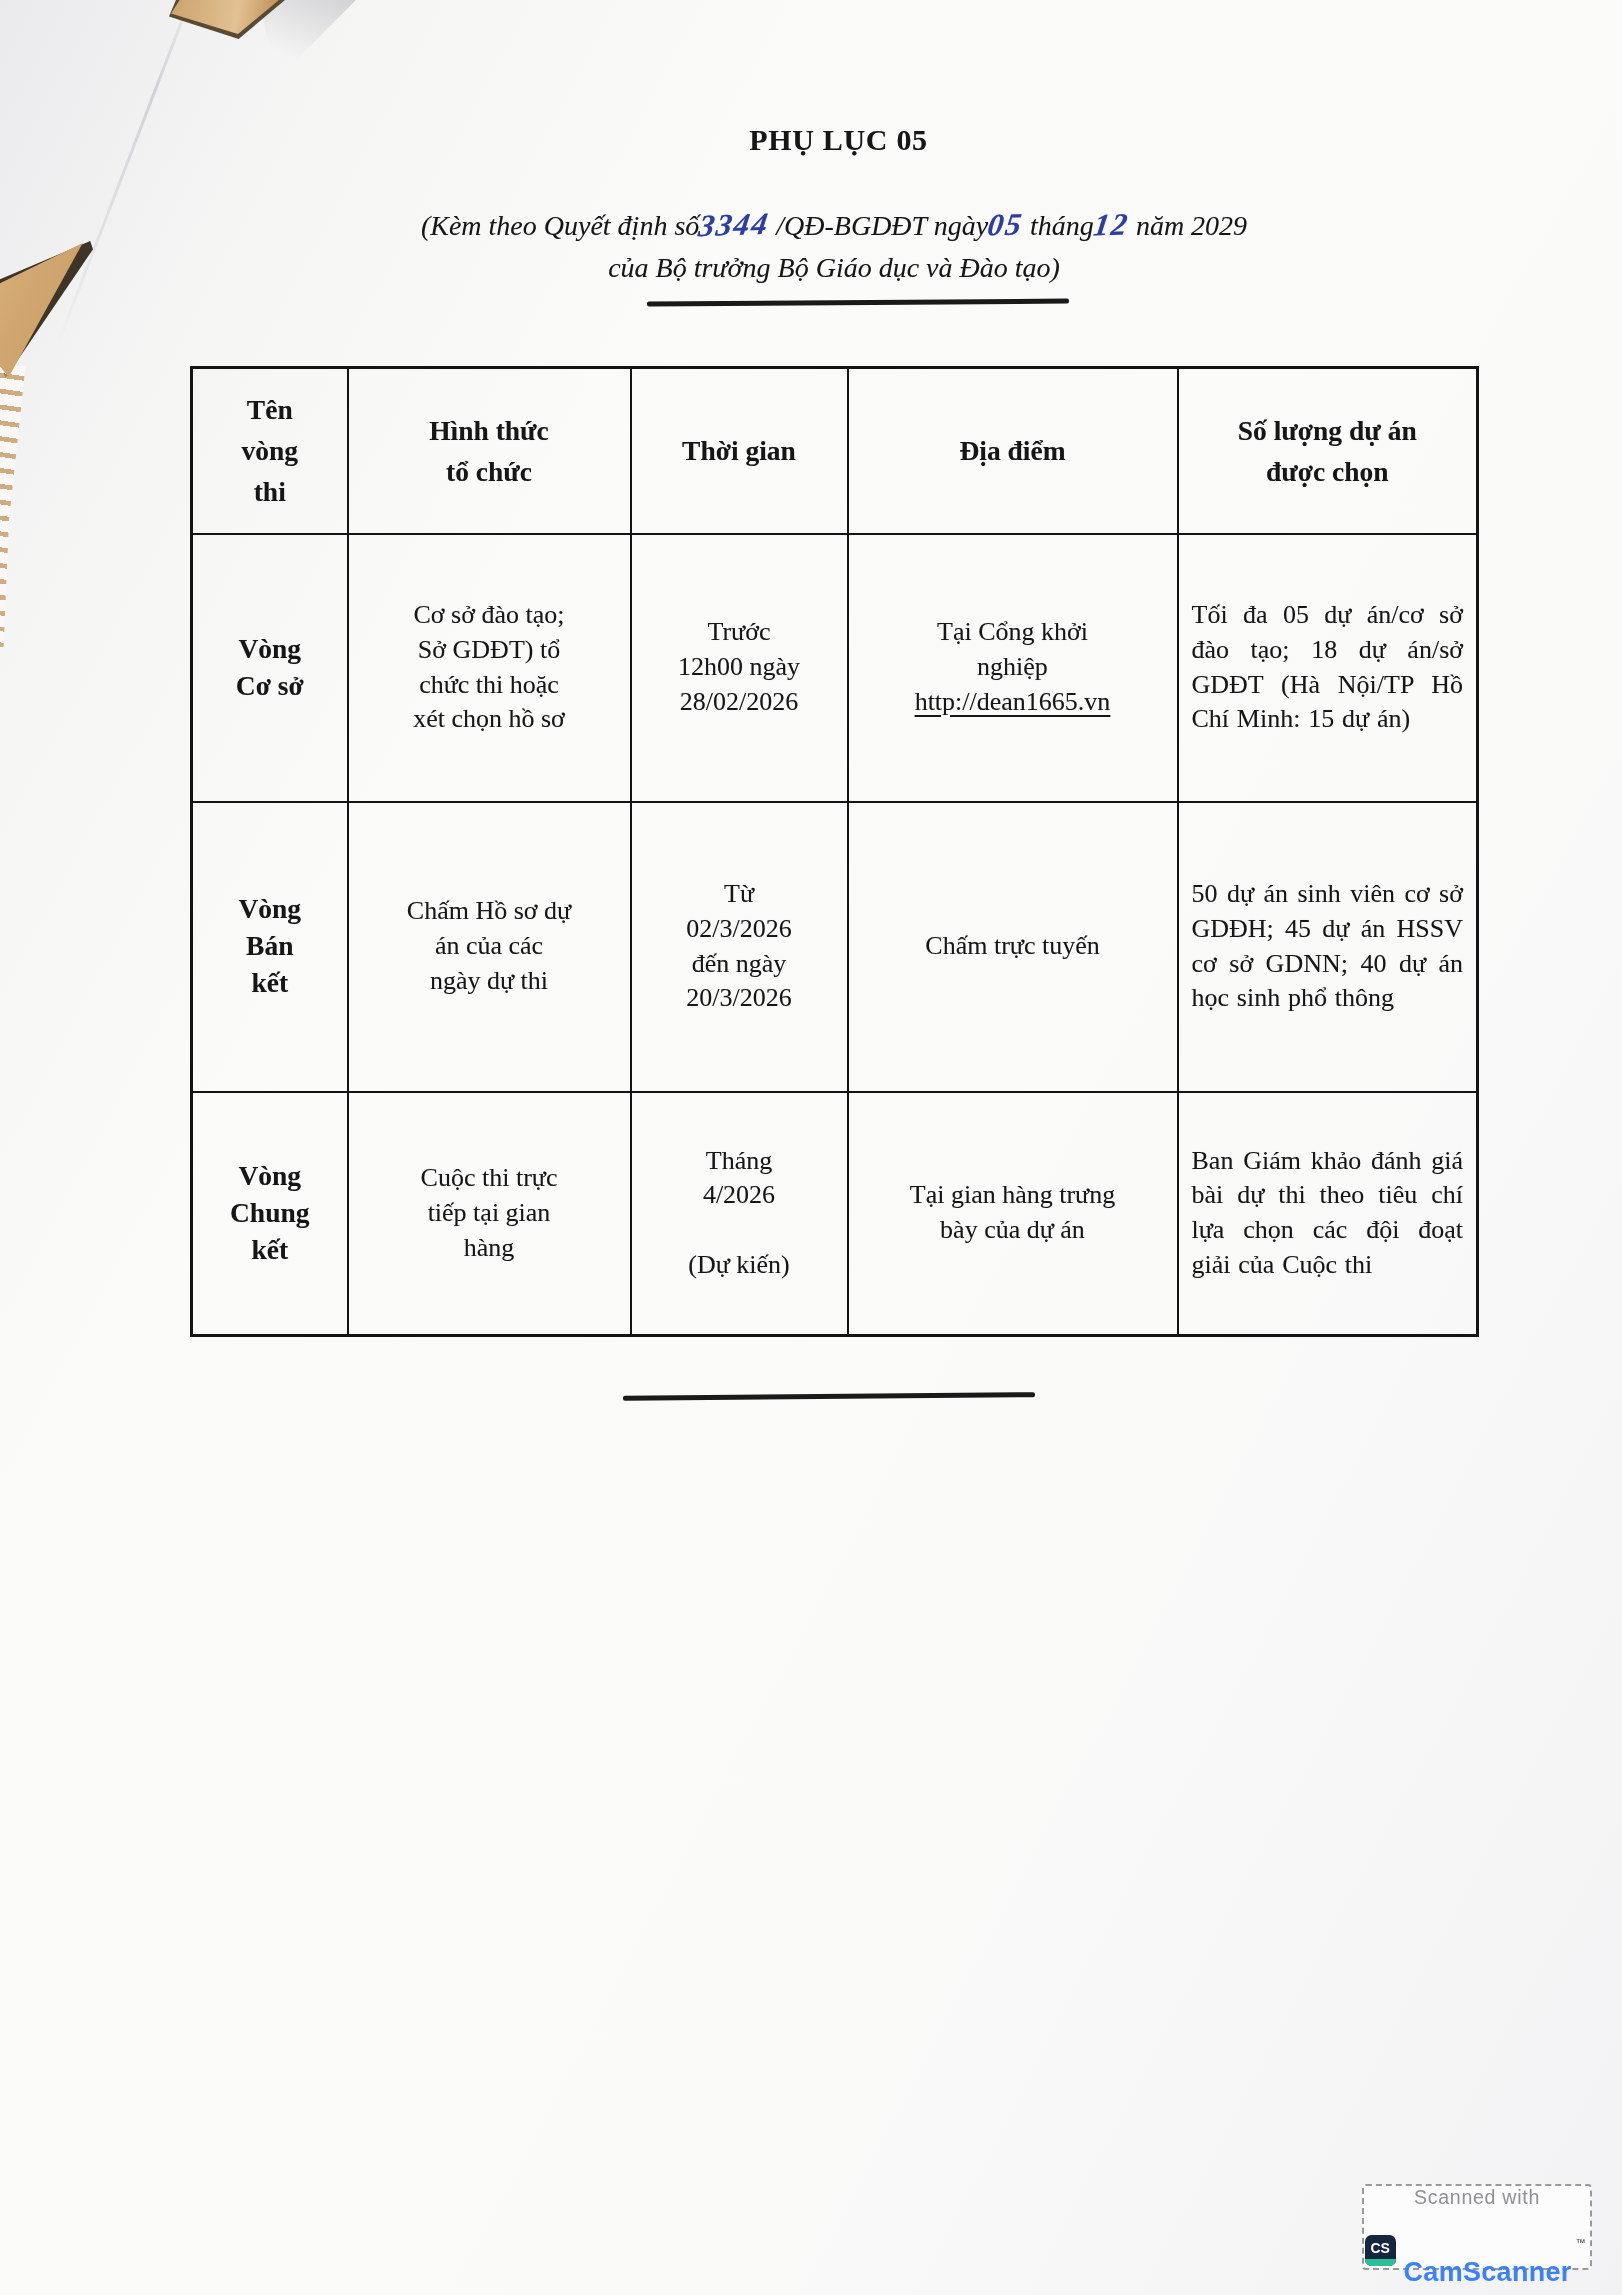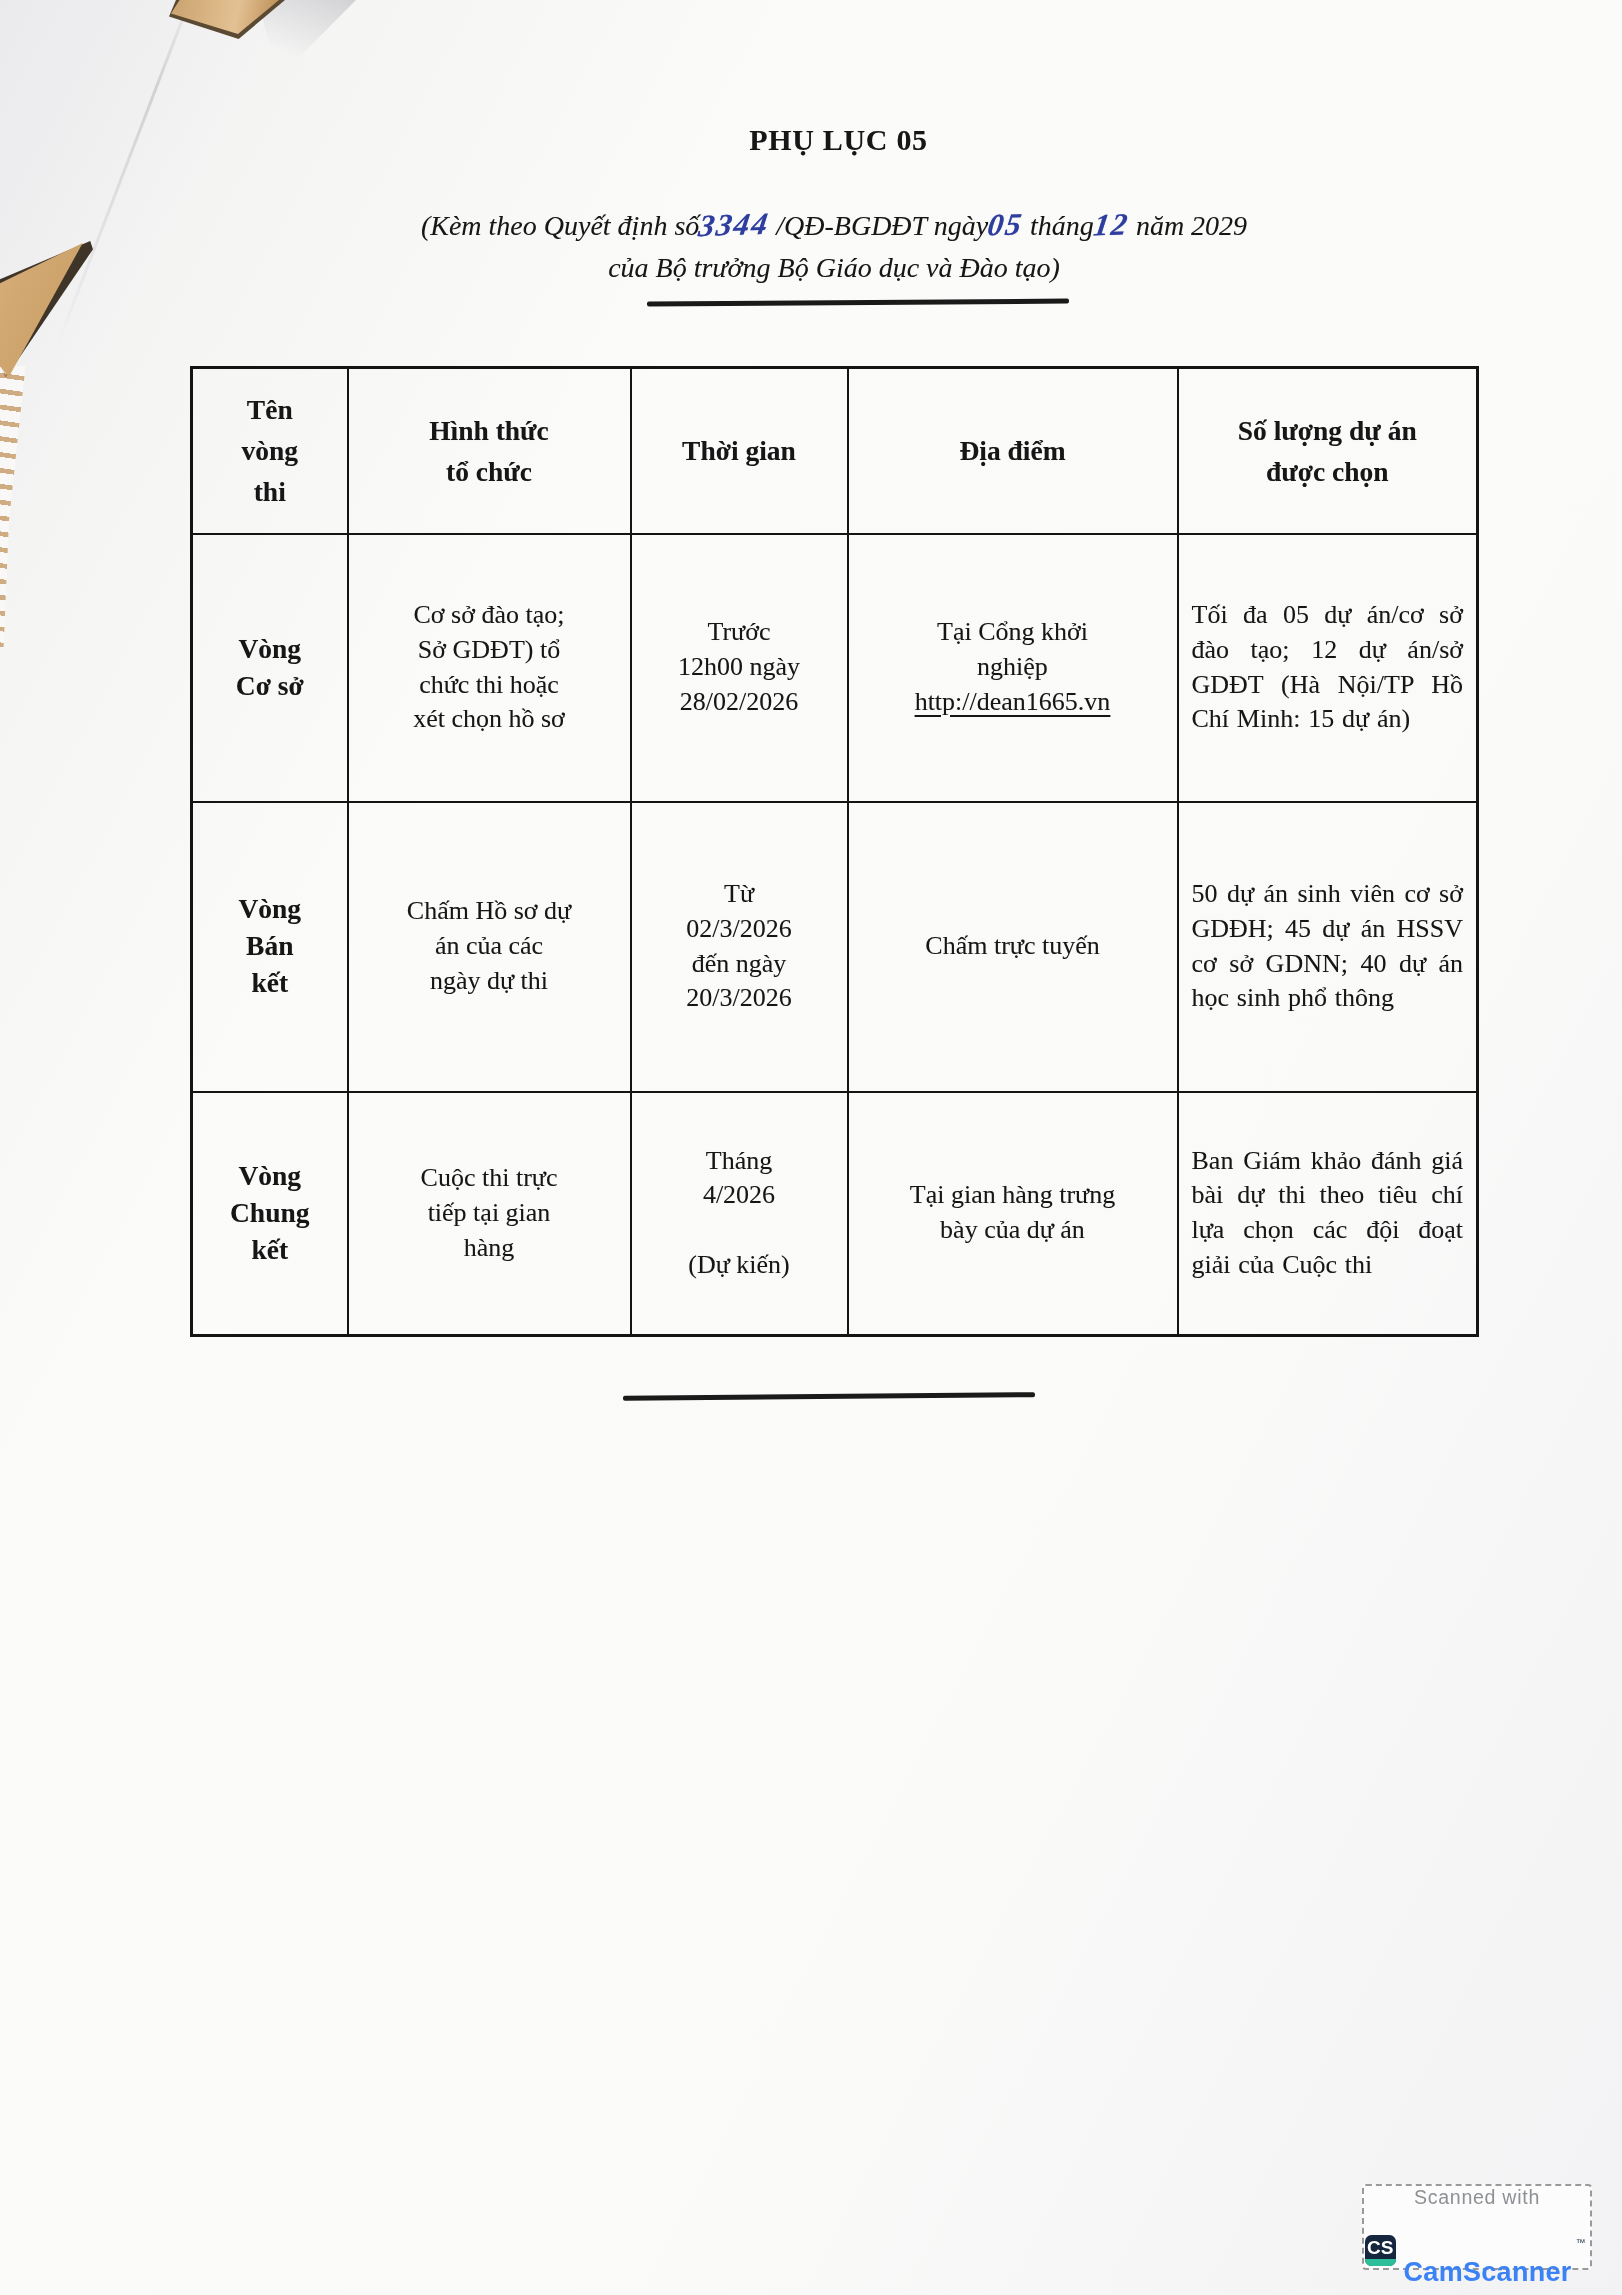--- a/index.html
+++ b/index.html
@@ -79,21 +79,21 @@
   .badge{
     position:absolute;left:1362px;top:2184px;width:226px;height:82px;z-index:6;
     background:#fcfcfc;border:2px dashed #9a9a9a;border-radius:3.9px;
     display:flex;flex-direction:column;align-items:center;gap:3.9px;
     font-family:"Liberation Sans","DejaVu Sans",sans-serif;text-shadow:none;
   }
   .badge-line1{font-size:19.6px;color:#8d9094;letter-spacing:0.7px;}
   .badge-line2{display:flex;align-items:center;gap:7.9px;}
   .cs-icon{width:31px;height:31px;border-radius:6.5px;background:#16263f;position:relative;
     display:flex;align-items:center;justify-content:center;}
-  .cs-icon span{color:#ffffff;font-weight:bold;font-size:19px;margin-top:-5.2px;}
+  .cs-icon span{color:#ffffff;font-weight:bold;font-size:14px;margin-top:-5.2px;}
   .cs-icon::after{content:"";position:absolute;left:0;right:0;bottom:0;height:7.2px;
     background:#2dbf9a;border-radius:0 0 6.5px 6.5px;}
   .brand{font-size:27px;font-weight:bold;color:#3b82f6;letter-spacing:0.3px;margin-top:44px;}
   .tm{font-size:9.8px;color:#1d2d4d;vertical-align:top;position:relative;top:-7.9px;left:-3.9px;}
 </style>
 </head>
 <body>
 
 <div class="photo">
   <div class="fold-shadow"></div>
@@ -141,21 +141,21 @@
 Cơ sở</td>
         <td class="c-format">Cơ sở đào tạo;
 Sở GDĐT) tổ
 chức thi hoặc
 xét chọn hồ sơ</td>
         <td class="c-time">Trước
 12h00 ngày
 28/02/2026</td>
         <td class="c-place"><span>Tại Cổng khởi
 nghiệp</span><span class="url">http://dean1665.vn</span></td>
-        <td class="c-select">Tối đa 05 dự án/cơ sở đào tạo; 12 dự án/sở GDĐT (Hà Nội/TP Hồ Chí Minh: 15 dự án)</td>
+        <td class="c-select">Tối đa 05 dự án/cơ sở đào tạo; 18 dự án/sở GDĐT (Hà Nội/TP Hồ Chí Minh: 15 dự án)</td>
       </tr>
       <tr class="tr-r2">
         <td class="c-round">Vòng
 Bán
 kết</td>
         <td class="c-format">Chấm Hồ sơ dự
 án của các
 ngày dự thi</td>
         <td class="c-time">Từ
 02/3/2026

